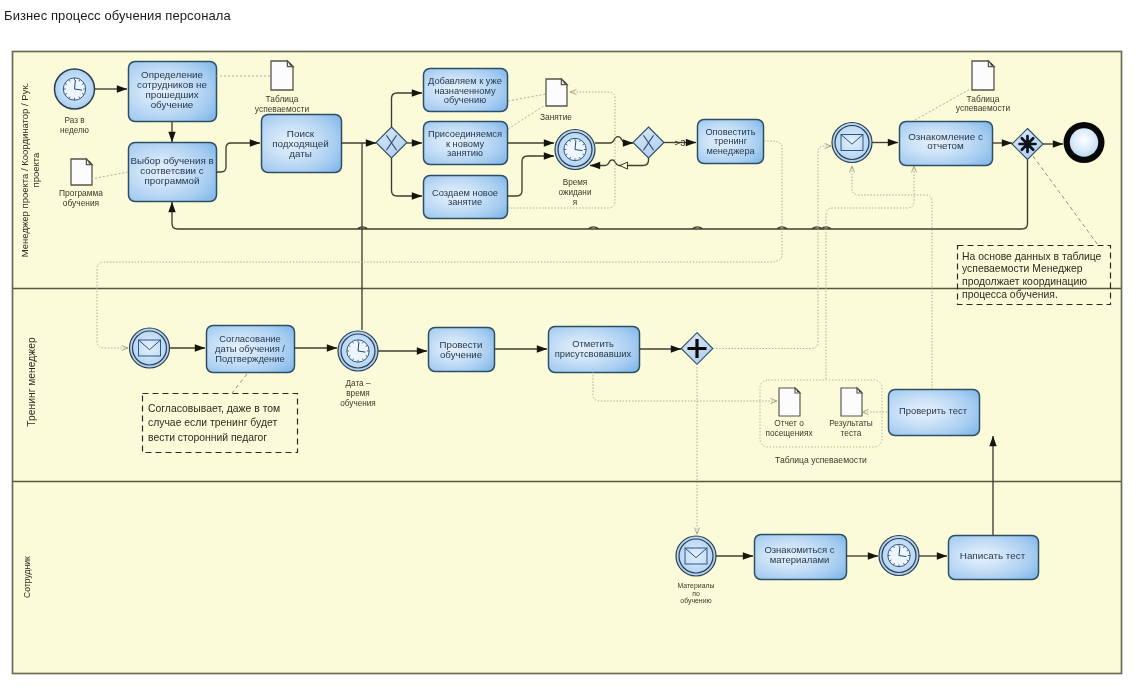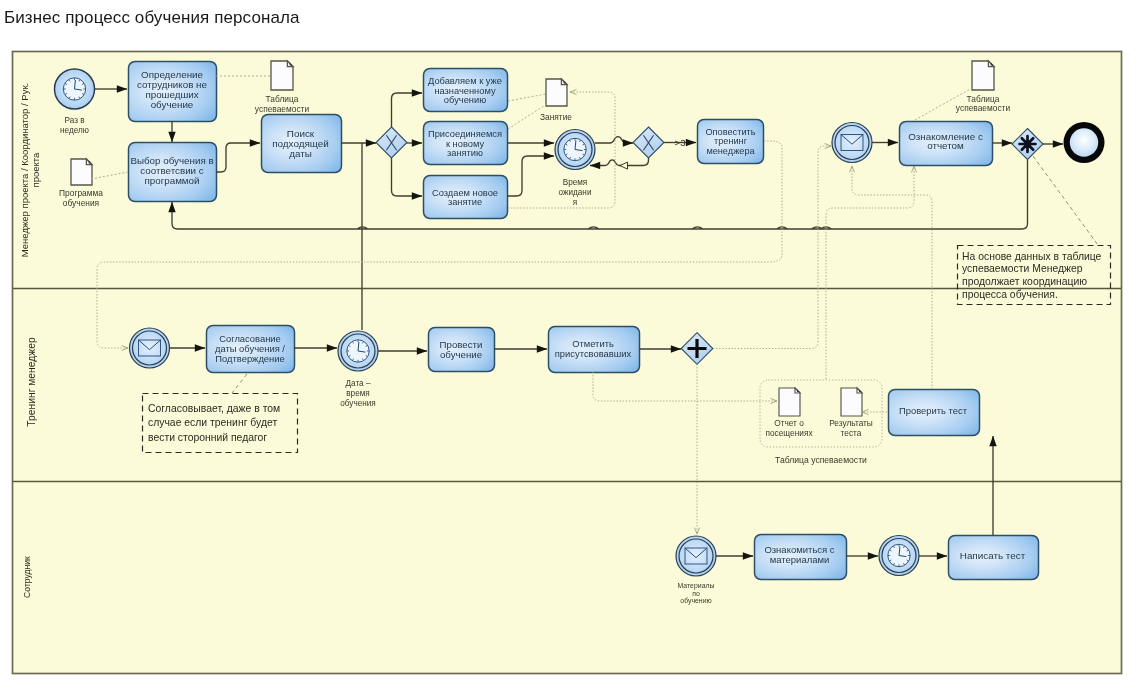--- a/index.html
+++ b/index.html
@@ -1,18 +1,18 @@
 <!DOCTYPE html>
 <html><head>
 <meta charset="utf-8">
 <title>BPMN</title>
 <style>
   html,body{margin:0;padding:0;background:#ffffff;}
   body{width:1142px;height:691px;overflow:hidden;font-family:"Liberation Sans",sans-serif;}
-  #page-title{position:absolute;left:4px;top:8px;font-size:17px;color:#1a1a1a;letter-spacing:0.1px;}
+  #page-title{position:absolute;left:4px;top:8px;font-size:13px;color:#1a1a1a;letter-spacing:0.1px;}
   svg{position:absolute;left:0;top:0;}
 </style>
 </head>
 <body>
 
 <div id="page-title">Бизнес процесс обучения персонала</div>
 
 <svg id="diagram" width="1142" height="691" viewBox="0 0 1142 691">
 <defs>
 <radialGradient id="taskG" cx="38%" cy="48%" r="78%">

